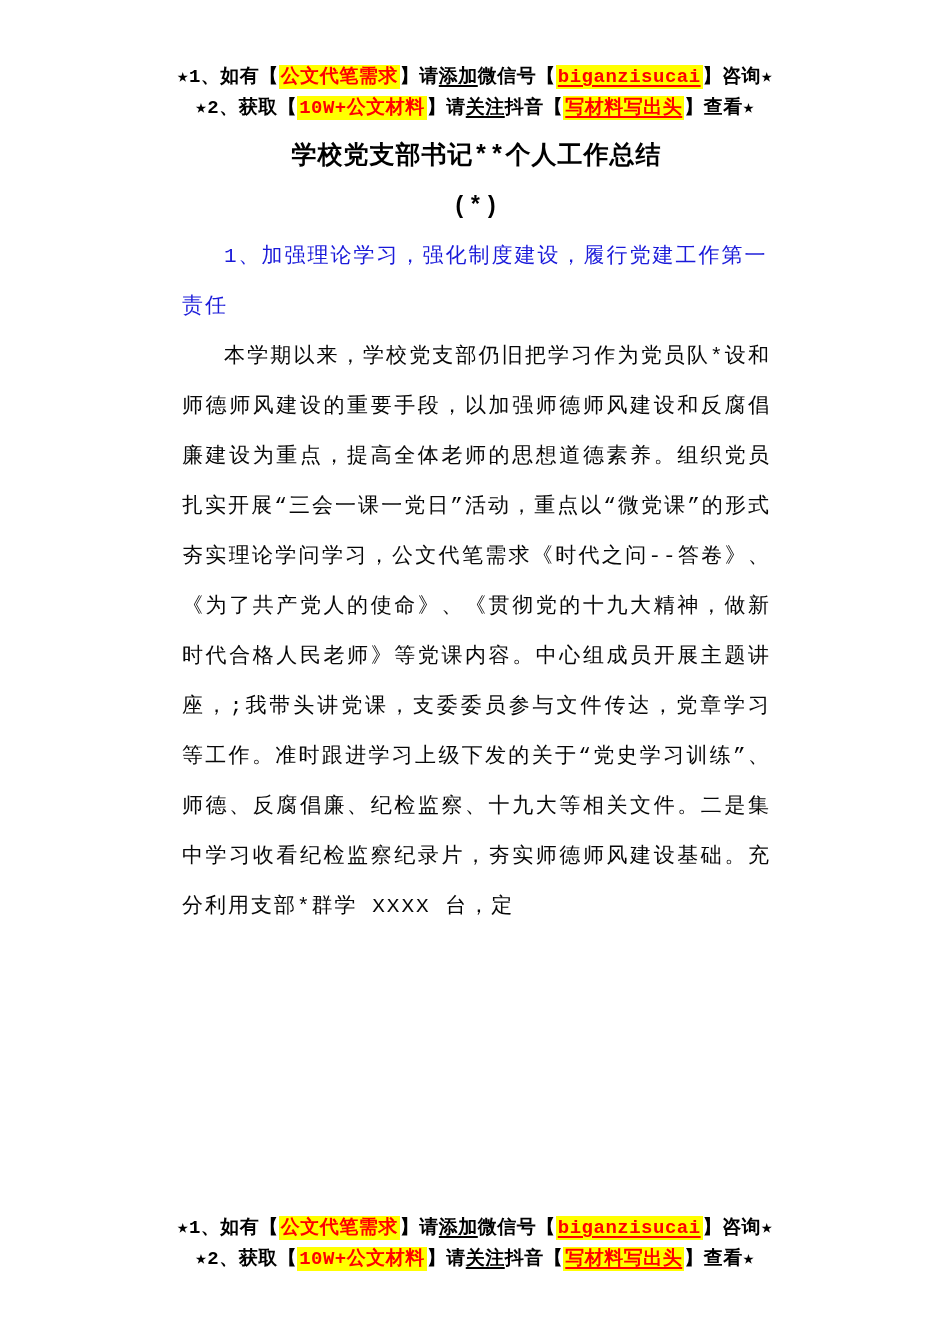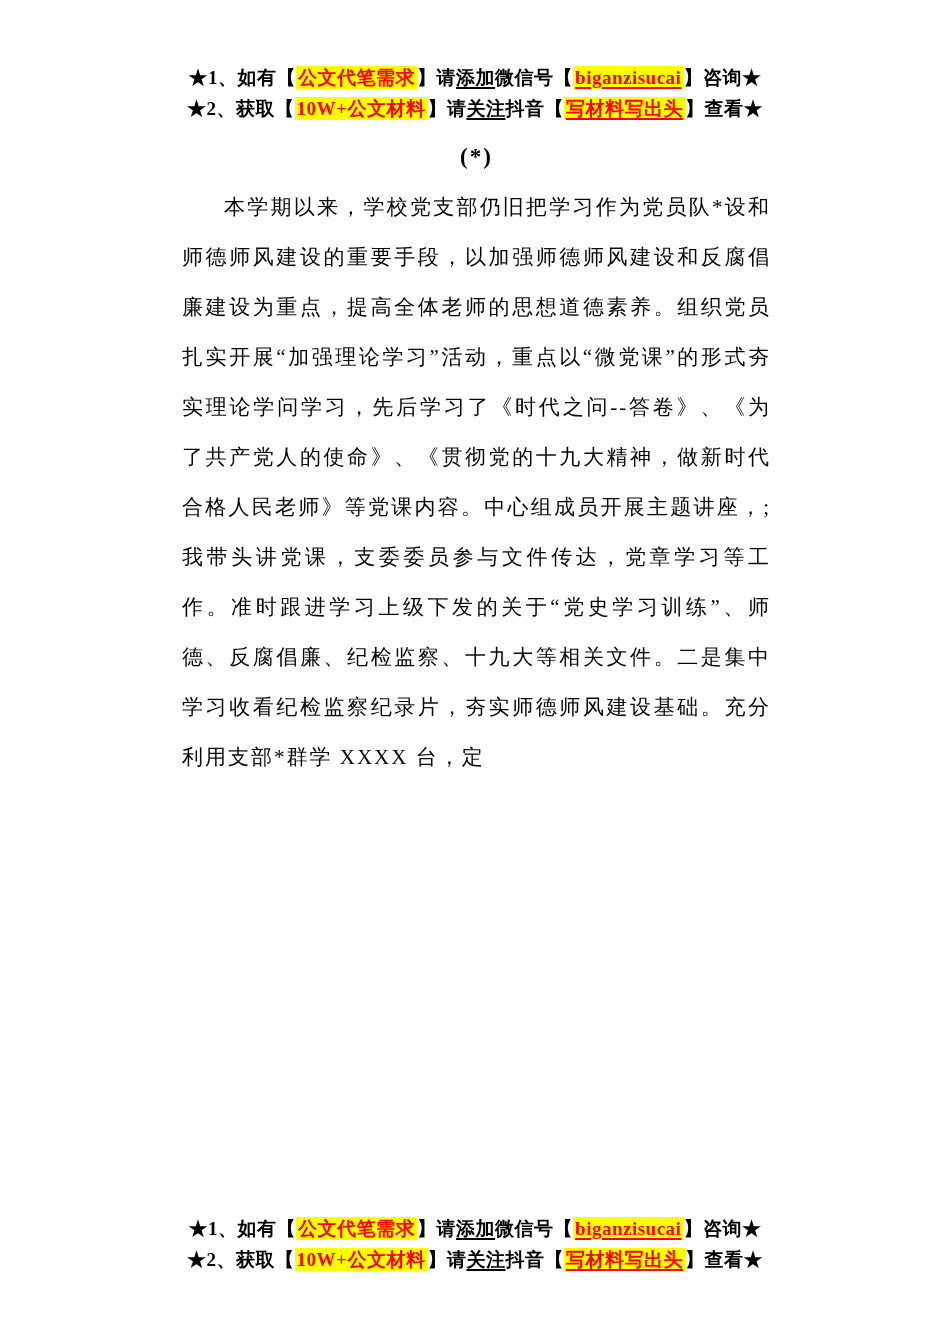--- a/index.html
+++ b/index.html
@@ -4,21 +4,21 @@
 <style>
   * { margin: 0; padding: 0; box-sizing: border-box; }
   html, body { background: #ffffff; }
   .page {
     position: relative;
     width: 872px;
     height: 1344px;
     background: #ffffff;
     margin: 0 auto;
     overflow: hidden;
-    font-family: Liberation Serif, serif;
+    font-family: Liberation Mono, monospace;
     color: #000000;
   }
   
   .banner {
     text-align: center;
     font-weight: bold;
     font-size: 19px;
     line-height: 31px;
     letter-spacing: 0.5px;
     color: #000000;
@@ -89,25 +89,27 @@
 <body>
 
 <div class="page">
 
   <div class="banner banner-top">
     <div class="banner-line"><span>★1、如有【</span><span class="hl">公文代笔需求</span><span>】请</span><span class="black-ul">添加</span><span>微信号【</span><span class="hl hl-ul">biganzisucai</span><span>】咨询★</span></div>
     <div class="banner-line"><span>★2、获取【</span><span class="hl">10W+公文材料</span><span>】请</span><span class="black-ul">关注</span><span>抖音【</span><span class="hl hl-ul">写材料写出头</span><span>】查看★</span></div>
   </div>
 
   <div class="content">
+    <div class="doc-title">学校党支部书记**个人工作总结</div>
     <div class="doc-subtitle">(*)</div>
 
 
+    <div class="section-heading">1、加强理论学习，强化制度建设，履行党建工作第一责任</div>
 
-    <p class="para">本学期以来，学校党支部仍旧把学习作为党员队*设和师德师风建设的重要手段，以加强师德师风建设和反腐倡廉建设为重点，提高全体老师的思想道德素养。组织党员扎实开展“加强理论学习”活动，重点以“微党课”的形式夯实理论学问学习，先后学习了《时代之问--答卷》、《为了共产党人的使命》、《贯彻党的十九大精神，做新时代合格人民老师》等党课内容。中心组成员开展主题讲座，;我带头讲党课，支委委员参与文件传达，党章学习等工作。准时跟进学习上级下发的关于“党史学习训练”、师德、反腐倡廉、纪检监察、十九大等相关文件。二是集中学习收看纪检监察纪录片，夯实师德师风建设基础。充分利用支部*群学 XXXX 台，定</p>
+    <p class="para">本学期以来，学校党支部仍旧把学习作为党员队*设和师德师风建设的重要手段，以加强师德师风建设和反腐倡廉建设为重点，提高全体老师的思想道德素养。组织党员扎实开展“三会一课一党日”活动，重点以“微党课”的形式夯实理论学问学习，公文代笔需求《时代之问--答卷》、《为了共产党人的使命》、《贯彻党的十九大精神，做新时代合格人民老师》等党课内容。中心组成员开展主题讲座，;我带头讲党课，支委委员参与文件传达，党章学习等工作。准时跟进学习上级下发的关于“党史学习训练”、师德、反腐倡廉、纪检监察、十九大等相关文件。二是集中学习收看纪检监察纪录片，夯实师德师风建设基础。充分利用支部*群学 XXXX 台，定</p>
   </div>
 
   <div class="banner banner-bottom">
     <div class="banner-line"><span>★1、如有【</span><span class="hl">公文代笔需求</span><span>】请</span><span class="black-ul">添加</span><span>微信号【</span><span class="hl hl-ul">biganzisucai</span><span>】咨询★</span></div>
     <div class="banner-line"><span>★2、获取【</span><span class="hl">10W+公文材料</span><span>】请</span><span class="black-ul">关注</span><span>抖音【</span><span class="hl hl-ul">写材料写出头</span><span>】查看★</span></div>
   </div>
 
 </div>
 
 </body></html>

